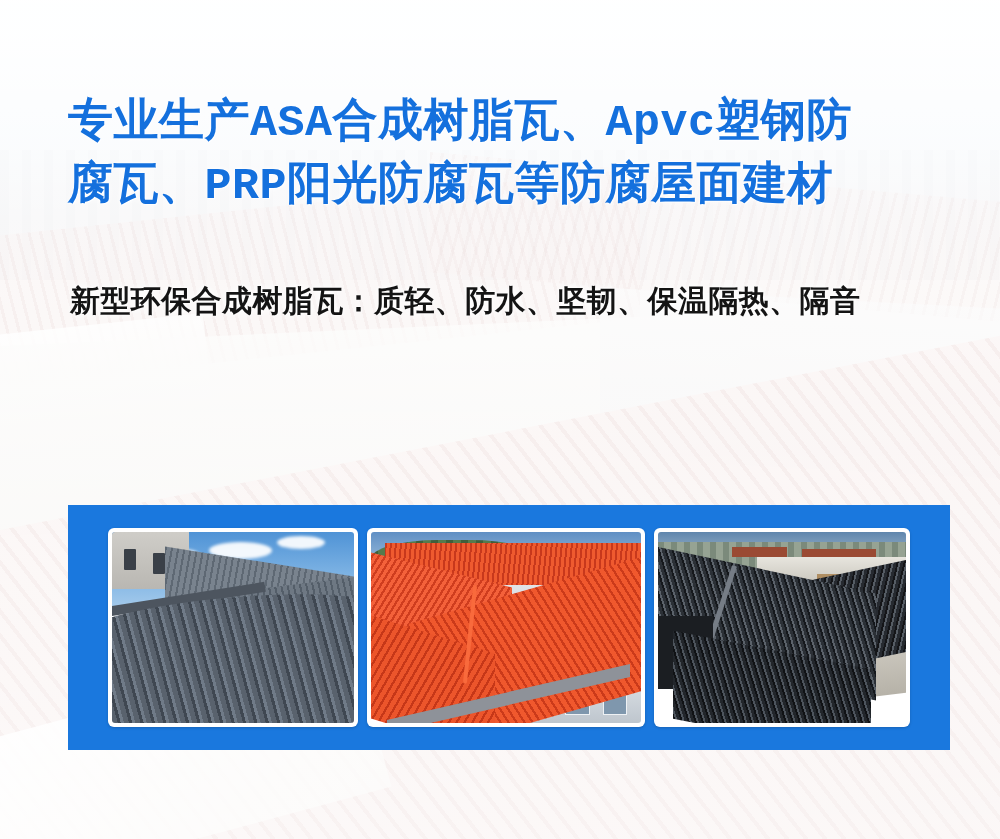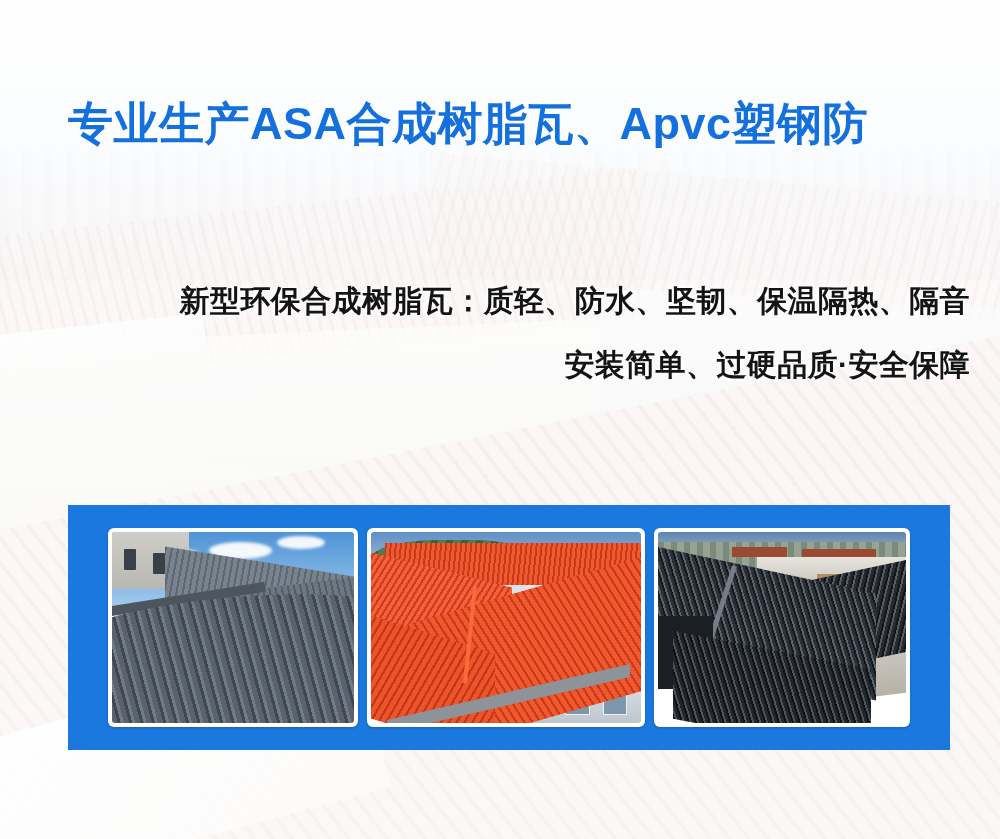--- a/index.html
+++ b/index.html
@@ -113,37 +113,37 @@
     font-weight:bold;
     line-height:63px;
     letter-spacing:.5px;
     color:#1470dd;
     text-shadow:
        0 0 3px rgba(255,255,255,.95),
        0 0 7px rgba(255,255,255,.85),
        1px 1px 0 rgba(255,255,255,.9);
     white-space:nowrap;
   }
-  .headline .hl-line { display:block; }
+  .headline .hl-line { display:block;font-family:Liberation Mono, monospace; }
 
   .subhead {
     position:absolute;
     left:70px; top:272px; width:900px;
     font-size:30px;
     font-weight:bold;
     line-height:58px;
     letter-spacing:.4px;
     color:#141414;
     text-shadow:
        0 0 3px rgba(255,255,255,1),
        0 0 6px rgba(255,255,255,.95),
        0 0 10px rgba(255,255,255,.85);
     white-space:nowrap;
   }
-  .subhead .sub-line { display:block;text-align:right; }
+  .subhead .sub-line { display:block; }
   .subhead .sub-line.last { margin-top:6px; }
 
   
   .gallery {
     position:absolute;
     left:68px; top:505px;
     width:882px; height:245px;
     background:#1a78de;
     display:flex;
     align-items:center;
@@ -339,25 +339,25 @@
     <div class="bg-build2"></div>
     <div class="bg-roof-big"></div>
     <div class="bg-ridge"></div>
     <div class="bg-veil"></div>
   </div>
 
   <div class="content">
 
     <h1 class="headline">
       <span class="hl-line">专业生产ASA合成树脂瓦、Apvc塑钢防</span>
+      <span class="hl-line">腐瓦、PRP阳光防腐瓦等防腐屋面建材</span>
     </h1>
 
     <div class="subhead">
       <span class="sub-line">新型环保合成树脂瓦：质轻、防水、坚韧、保温隔热、隔音</span>
-      <span class="sub-line last">安装简单、过硬品质·安全保障</span>
     </div>
 
     <div class="gallery">
 
       <div class="photo photo-1">
         <div class="photo-inner" aria-label="灰色ASA合成树脂瓦屋面实景">
           <div class="p1-sky"></div>
           <div class="p1-cloud" style="left:40%;top:5%;width:26%;height:9%"></div>
           <div class="p1-cloud" style="left:68%;top:2%;width:20%;height:7%"></div>
           <div class="p1-cloud" style="left:22%;top:9%;width:14%;height:6%"></div>

